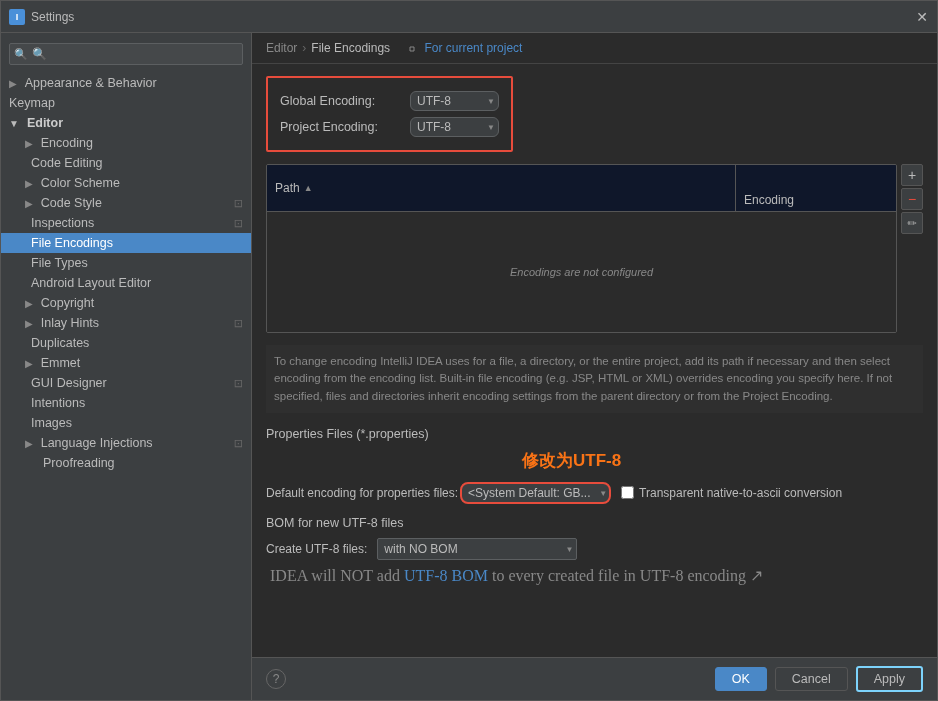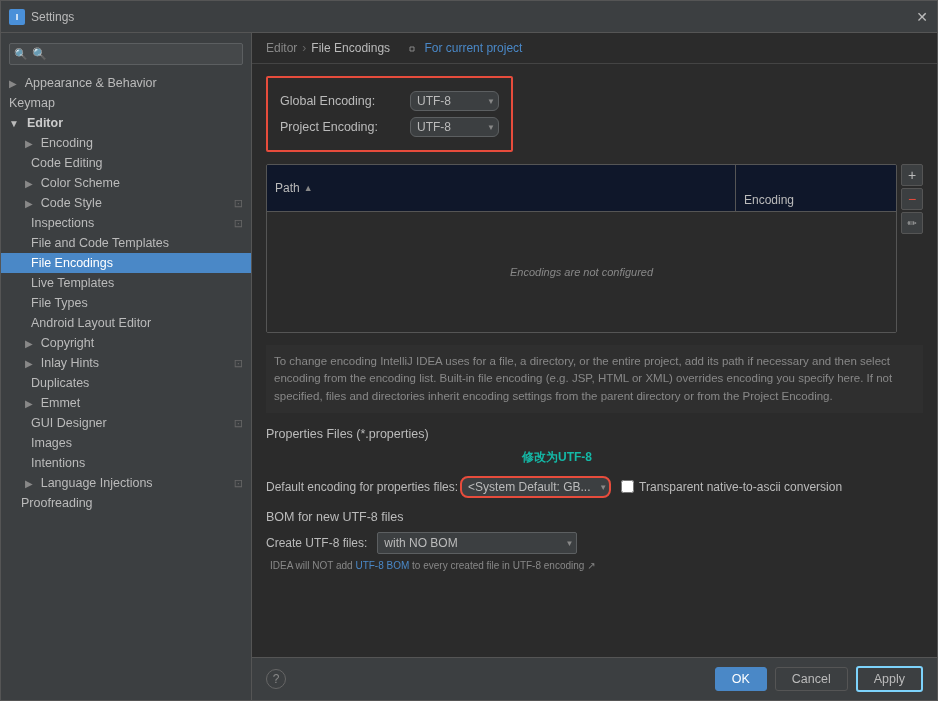--- a/index.html
+++ b/index.html
@@ -298,22 +298,22 @@
       gap: 5px;
       color: #bbb;
       font-size: 12px;
       margin-left: 10px;
     }
     .checkbox-label input[type=checkbox] {
       cursor: pointer;
     }
     
     .annotation {
-      color: #14b8a6;
-      font-size: 12px;
+      color: #f97316;
+      font-size: 17px;
       font-weight: bold;
       margin-left: 16px;
     }
     
     .bom-section { margin-top: 12px; }
     .bom-row {
       display: flex;
       align-items: center;
       gap: 8px;
       margin-bottom: 6px;
@@ -324,23 +324,24 @@
       color: #bbb;
       padding: 3px 24px 3px 6px;
       font-size: 12px;
       border-radius: 2px;
       cursor: pointer;
       appearance: none;
       -webkit-appearance: none;
       min-width: 200px;
     }
     .bom-note {
-      font-size: 10px;
+      font-size: 16px;
       color: #888;
       padding-left: 4px;
+      font-family: Liberation Serif, serif;
     }
     .bom-note .link { color: #4a88c7; }
     
     .bottom-bar {
       display: flex;
       align-items: center;
       padding: 8px 14px;
       background: #3c3f41;
       border-top: 1px solid #555;
       flex-shrink: 0;
@@ -427,30 +428,24 @@
       </div>
       <div class="sidebar-item" style="padding-left:24px">
         <span class="arrow">▶</span>
         <span style="margin-left:4px">Code Style</span>
         <span class="sidebar-icon">⊡</span>
       </div>
       <div class="sidebar-item" style="padding-left:30px">
         <span>Inspections</span>
         <span class="sidebar-icon">⊡</span>
       </div>
-      <div class="sidebar-item" style="padding-left:30px">
-        <span>File and Code Templates</span>
-      </div>
       <div class="sidebar-item active" style="padding-left:30px">
         <span>File Encodings</span>
       </div>
       <div class="sidebar-item" style="padding-left:30px">
-        <span>Live Templates</span>
-      </div>
-      <div class="sidebar-item" style="padding-left:30px">
         <span>File Types</span>
       </div>
       <div class="sidebar-item" style="padding-left:30px">
         <span>Android Layout Editor</span>
       </div>
       <div class="sidebar-item" style="padding-left:24px">
         <span class="arrow">▶</span>
         <span style="margin-left:4px">Copyright</span>
       </div>
       <div class="sidebar-item" style="padding-left:24px">
@@ -463,31 +458,31 @@
       </div>
       <div class="sidebar-item" style="padding-left:24px">
         <span class="arrow">▶</span>
         <span style="margin-left:4px">Emmet</span>
       </div>
       <div class="sidebar-item" style="padding-left:30px">
         <span>GUI Designer</span>
         <span class="sidebar-icon">⊡</span>
       </div>
       <div class="sidebar-item" style="padding-left:30px">
+        <span>Intentions</span>
+      </div>
+      <div class="sidebar-item" style="padding-left:30px">
         <span>Images</span>
-      </div>
-      <div class="sidebar-item" style="padding-left:30px">
-        <span>Intentions</span>
       </div>
       <div class="sidebar-item" style="padding-left:24px">
         <span class="arrow">▶</span>
         <span style="margin-left:4px">Language Injections</span>
         <span class="sidebar-icon">⊡</span>
       </div>
-      <div class="sidebar-item" style="padding-left:20px">
+      <div class="sidebar-item" style="padding-left:42px">
         <span>Proofreading</span>
       </div>
     </div>
 
     <div class="right-panel">
       <div class="breadcrumb">
         <span>Editor</span>
         <span class="sep">›</span>
         <span class="current">File Encodings</span>
         <span class="project-link">

